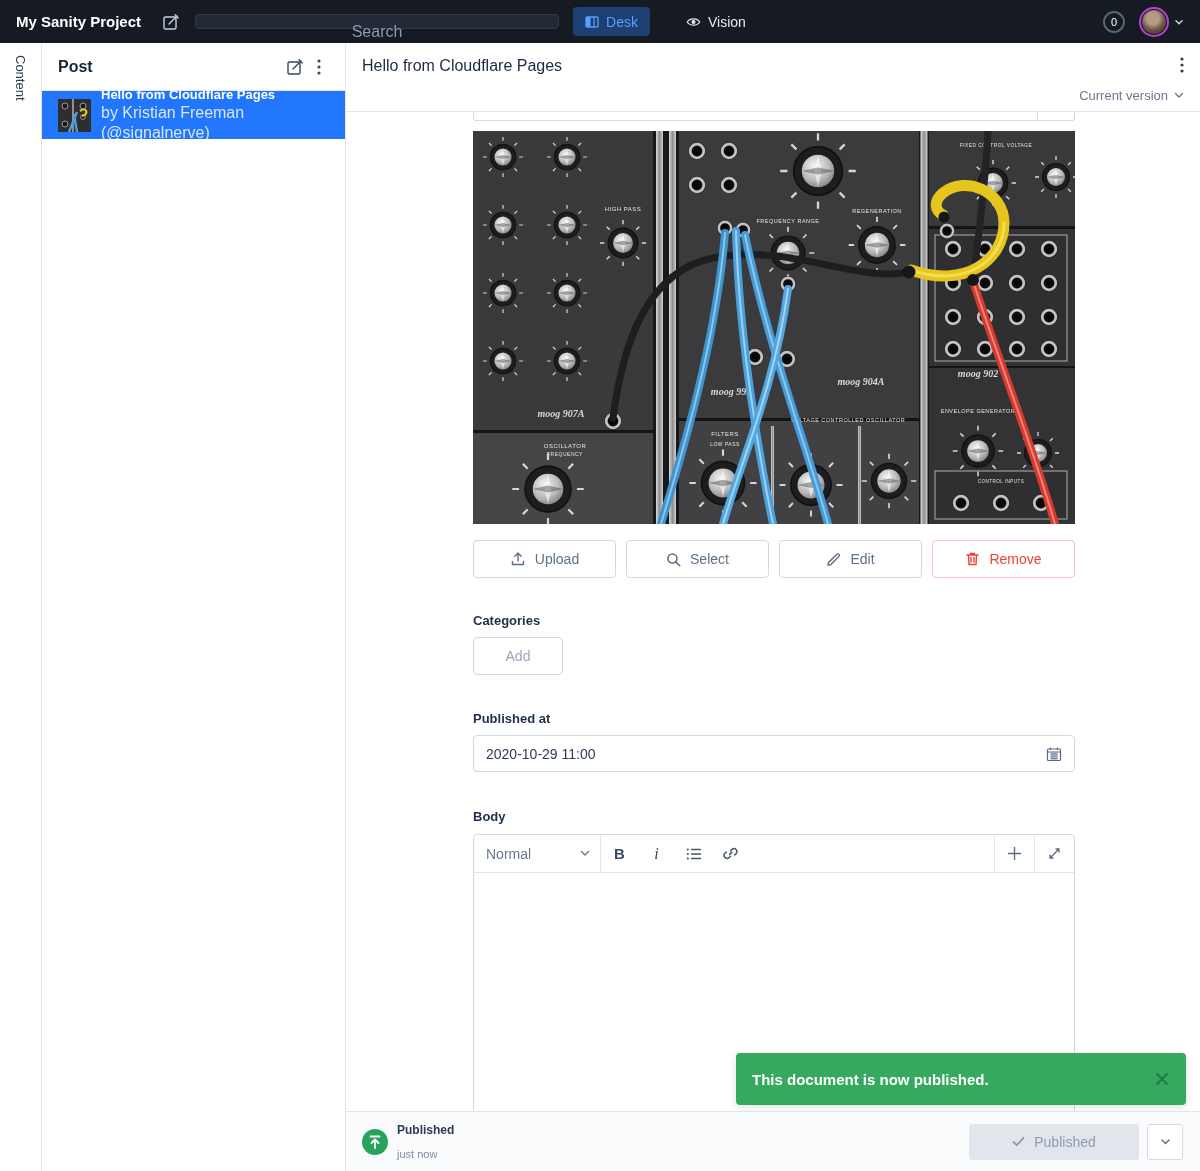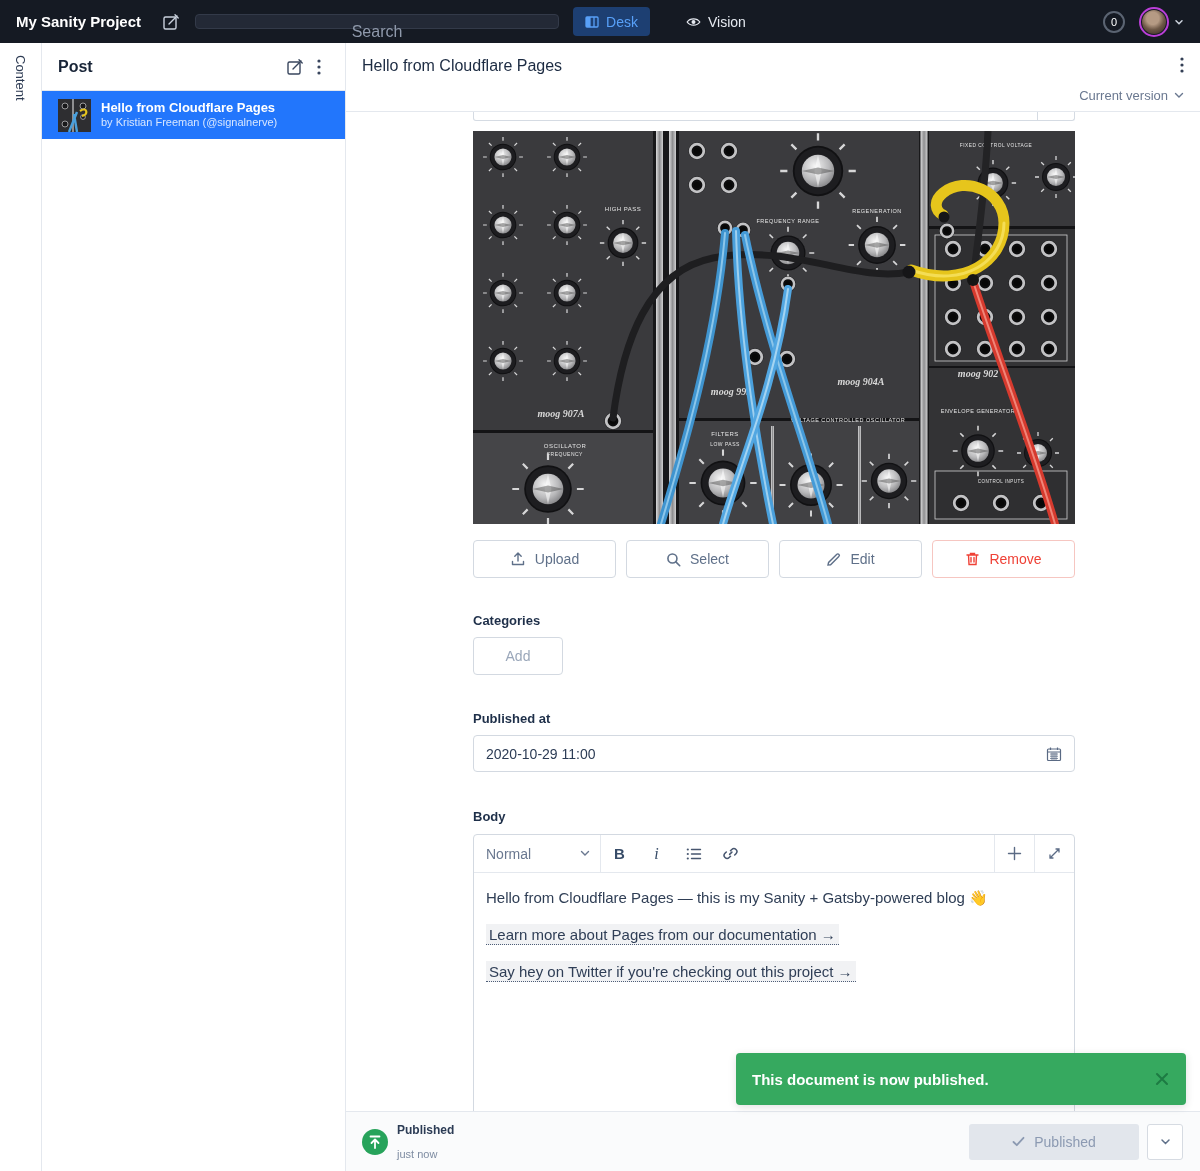--- a/index.html
+++ b/index.html
@@ -29,21 +29,21 @@
   .rail { width:42px; border-right:1px solid #e4e8ee; padding-top:12px; display:flex; justify-content:center; }
   .rail span { writing-mode:vertical-rl; font-size:13px; color:#2c3a52; }
 
   .listpane { width:304px; border-right:1px solid #e4e8ee; display:flex; flex-direction:column; }
   .lp-head { height:48px; border-bottom:1px solid #e4e8ee; display:flex; align-items:center; padding:0 14px 0 16px; }
   .lp-title { flex:1; font-size:16px; font-weight:600; color:#182437; }
   .lp-ic { display:flex; align-items:center; justify-content:center; width:24px; height:24px; }
   .lp-item { height:48px; background:#2276fc; display:flex; align-items:center; gap:10px; padding:0 10px 0 16px; }
   .lp-thumb { width:33px; height:33px; flex:0 0 33px; }
   .lp-item-title { font-size:13px; font-weight:600; color:#fff; line-height:1.25; }
-  .lp-item-sub { font-size:11px; color:rgba(255,255,255,.82); line-height:1.25; }
+  .lp-item-sub { font-size:16px; color:rgba(255,255,255,.82); line-height:1.25; }
 
   
   .main { flex:1; position:relative; display:flex; flex-direction:column; }
   .doc-head { height:69px; border-bottom:1px solid #e4e8ee; padding:14px 16px 8px; display:flex; flex-direction:column; justify-content:space-between; }
   .dh-row1 { display:flex; align-items:flex-start; }
   .dh-title { flex:1; font-size:16px; font-weight:500; color:#1c2b42; }
   .dh-version { align-self:flex-end; display:flex; align-items:center; gap:6px; font-size:13px; color:#6a7890; }
 
   .doc-body { height:999px; overflow:hidden; padding-left:127px; position:relative; }
   .fields { width:602px; }
@@ -428,25 +428,20 @@
                     <path d="M7.5 1.5 V13.5 M1.5 7.5 H13.5"></path>
                   </svg>
               </div>
               <div class="tb-cell">
                 <svg width="13" height="13" viewBox="0 0 13 13" fill="none" stroke="#5b6b85" stroke-width="1.3" stroke-linecap="round">
                   <path d="M3.5 9.5 L11 2 M8 2 L11 2 L11 5 M2 8 L2 11 L5 11 M2 11 L5.5 7.5"></path>
                 </svg>
               </div>
             </div>
           </div>
-          <div class="ed-content">
-            <p>Hello from Cloudflare Pages — this is my Sanity + Gatsby-powered blog 👋</p>
-            <p><span class="link">Learn more about Pages from our documentation →</span></p>
-            <p><span class="link">Say hey on Twitter if you're checking out this project →</span></p>
-          </div>
         </div>
       </div>
     </div>
 
     <div class="toast">
       <span class="toast-msg">This document is now published.</span>
       <span class="toast-x">
         <svg width="16" height="16" viewBox="0 0 16 16" stroke="#1d7b43" stroke-width="2" stroke-linecap="round">
             <path d="M3 3 L13 13 M13 3 L3 13"></path>
           </svg>

